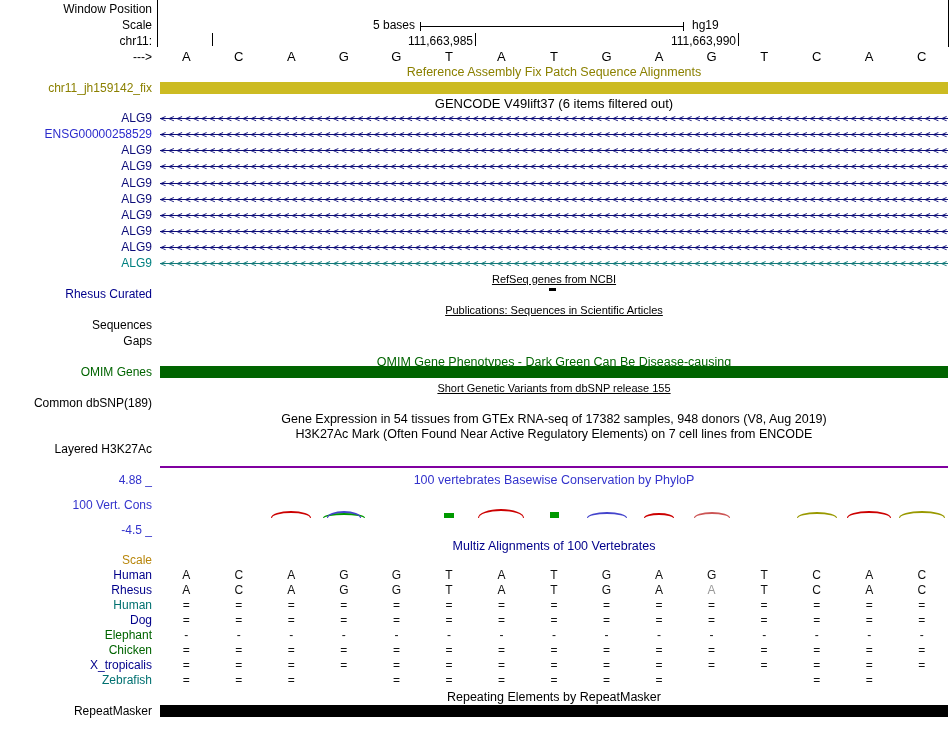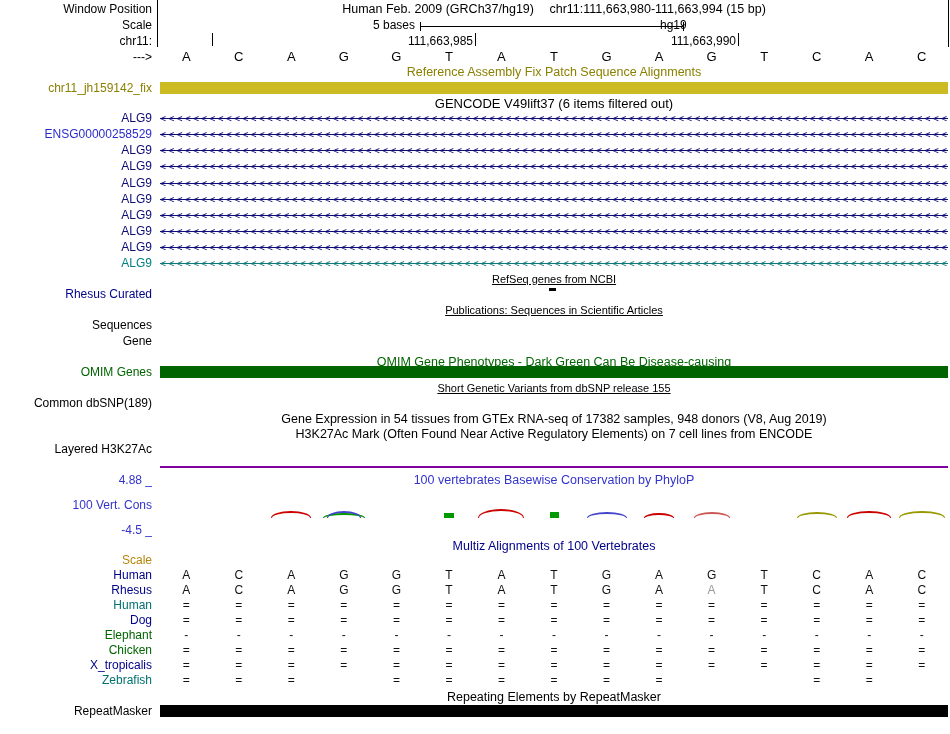--- a/index.html
+++ b/index.html
@@ -22,31 +22,27 @@
   .arc{position:absolute;box-sizing:border-box;border-style:solid;border-width:2px 1px 0 1px;
        border-radius:50% 50% 0 0 / 100% 100% 0 0;background:transparent;}
   .fillmark{position:absolute;}
 </style>
 </head>
 <body>
 
 <div id="app">
 
   <div class="lbl" style="top:3px">Window Position</div>
-  <div class="ttl" style="top:3px">
-    <span>Human Feb. 2009 (GRCh37/hg19)</span>
-    <span style="margin-left:12px">chr11:111,663,980-111,663,994 (15 bp)</span>
-  </div>
 
   <div class="lbl" style="top:19px">Scale</div>
   <div class="pos" style="top:19px;right:535px">5 bases</div>
   <div class="tick" style="left:420px;top:22px;height:9px"></div>
   <div class="hline" style="left:420px;top:26px;width:264px"></div>
   <div class="tick" style="left:683px;top:22px;height:9px"></div>
-  <div class="pos" style="top:19px;left:660px">hg19</div>
+  <div class="pos" style="top:19px;left:692px">hg19</div>
 
   <div class="lbl" style="top:35px">chr11:</div>
   <div class="tick" style="left:212px;top:33px;height:13px"></div>
   <div class="tick" style="left:475px;top:33px;height:13px"></div>
   <div class="tick" style="left:738px;top:33px;height:13px"></div>
   <div class="pos" style="top:35px;right:477px">111,663,985</div>
   <div class="pos" style="top:35px;right:214px">111,663,990</div>
 
   <div class="lbl" style="top:51px">---&gt;</div>
 
@@ -58,21 +54,21 @@
   <div class="bar" style="top: 82px; height: 12px; background: rgb(204, 187, 34);"></div>
 
   <div class="ttl" style="top:97px;font-size:13px">GENCODE V49lift37 (6 items filtered out)</div>
 
   <div class="ttl small" style="top:273px">RefSeq genes from NCBI</div>
   <div class="lbl" style="top: 288px; color: rgb(0, 0, 139);">Rhesus Curated</div>
   <div style="position:absolute;left:549px;top:288px;width:7px;height:3px;background:#000"></div>
 
   <div class="ttl small" style="top:304px">Publications: Sequences in Scientific Articles</div>
   <div class="lbl" style="top:319px">Sequences</div>
-  <div class="lbl" style="top:335px">Gene</div>
+  <div class="lbl" style="top:335px">Gaps</div>
 
   <div class="ttl" style="top: 356px; color: rgb(0, 100, 0);">OMIM Gene Phenotypes - Dark Green Can Be Disease-causing</div>
   <div class="lbl" style="top: 366px; color: rgb(0, 100, 0);">OMIM Genes</div>
   <div class="bar" style="top: 366px; height: 12px; background: rgb(0, 100, 0);"></div>
 
   <div class="ttl small" style="top:382px">Short Genetic Variants from dbSNP release 155</div>
   <div class="lbl" style="top:397px">Common dbSNP(189)</div>
 
   <div class="ttl" style="top:413px">Gene Expression in 54 tissues from GTEx RNA-seq of 17382 samples, 948 donors (V8, Aug 2019)</div>
   <div class="ttl" style="top:428px">H3K27Ac Mark (Often Found Near Active Regulatory Elements) on 7 cell lines from ENCODE</div>

